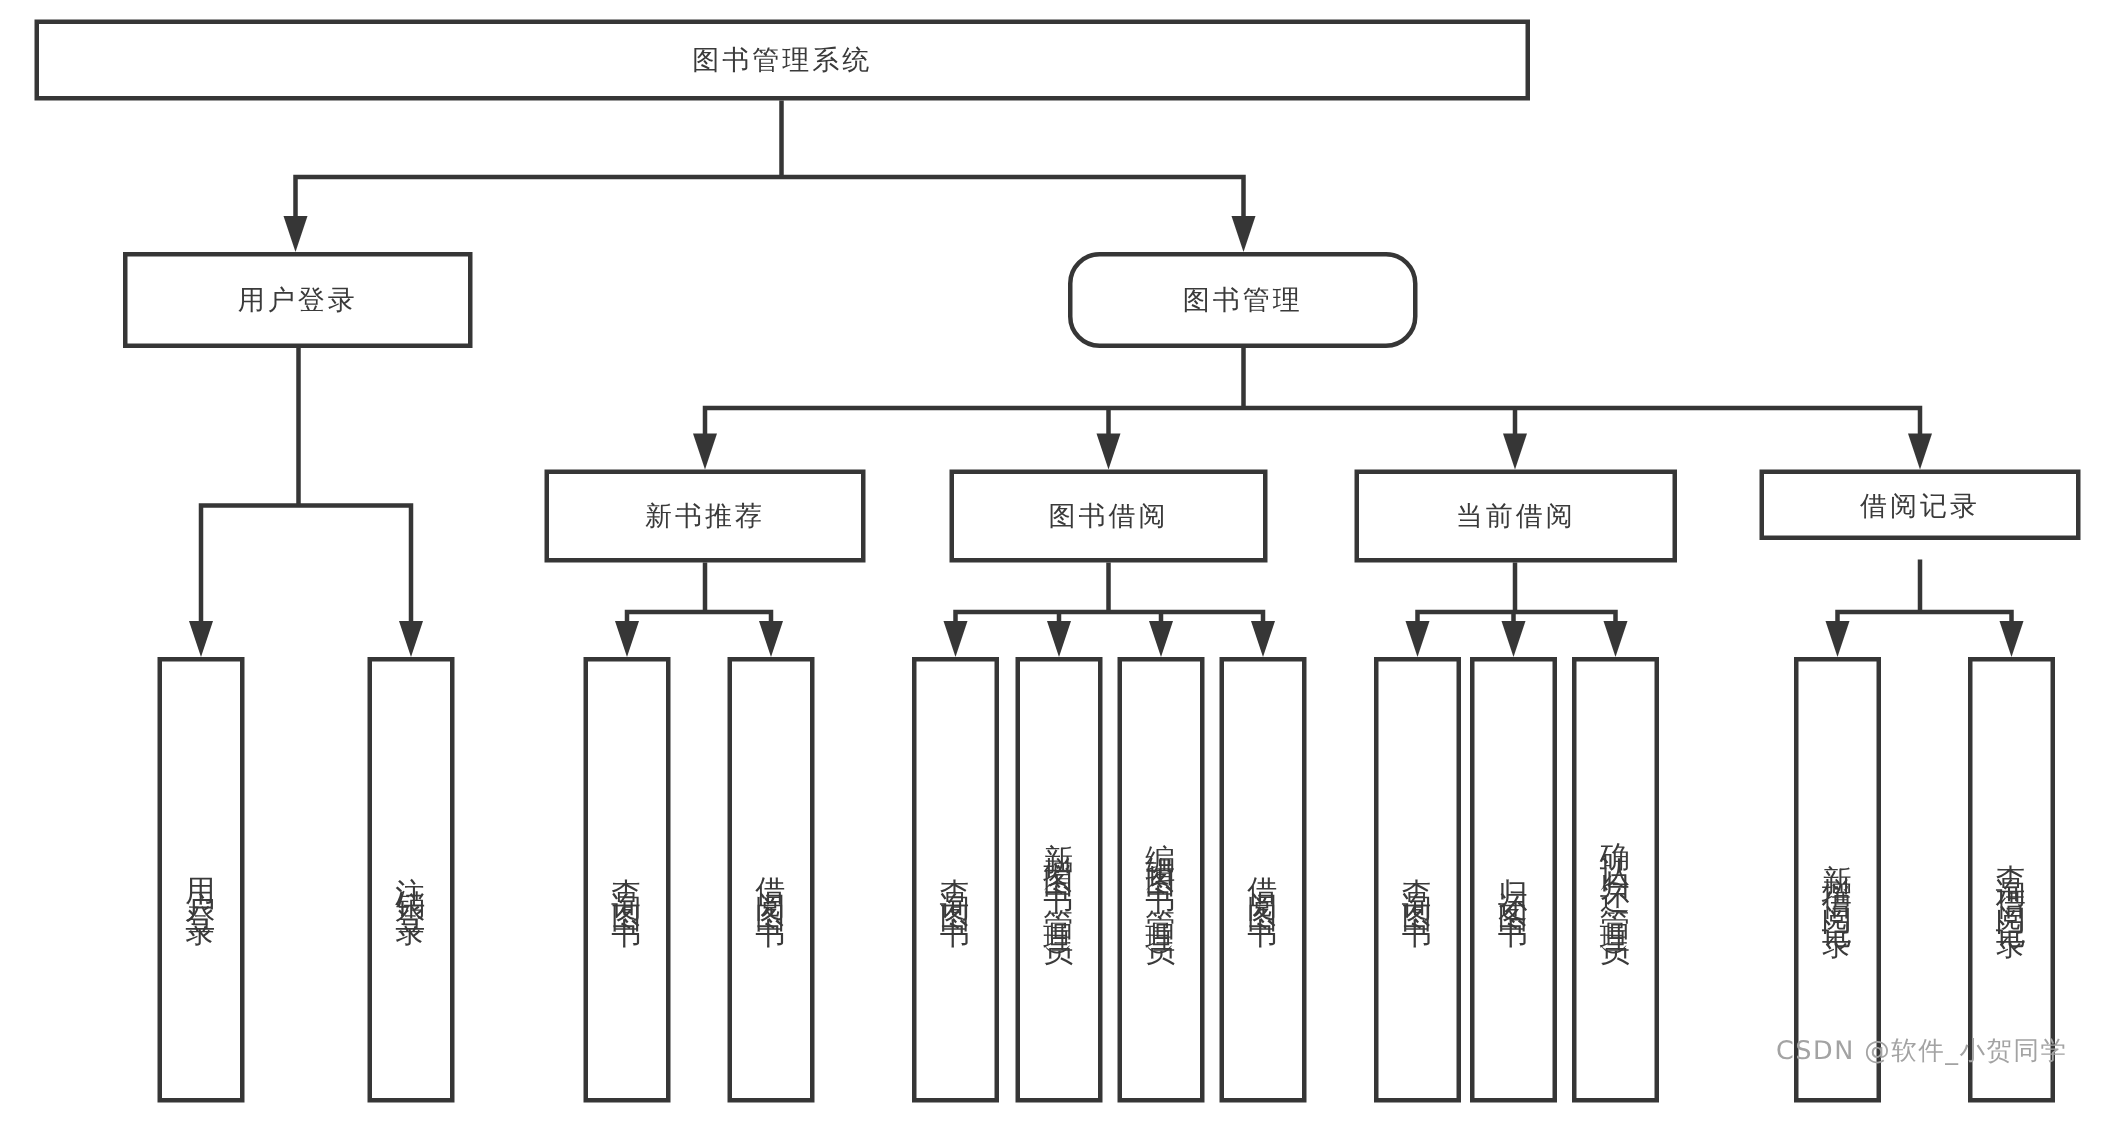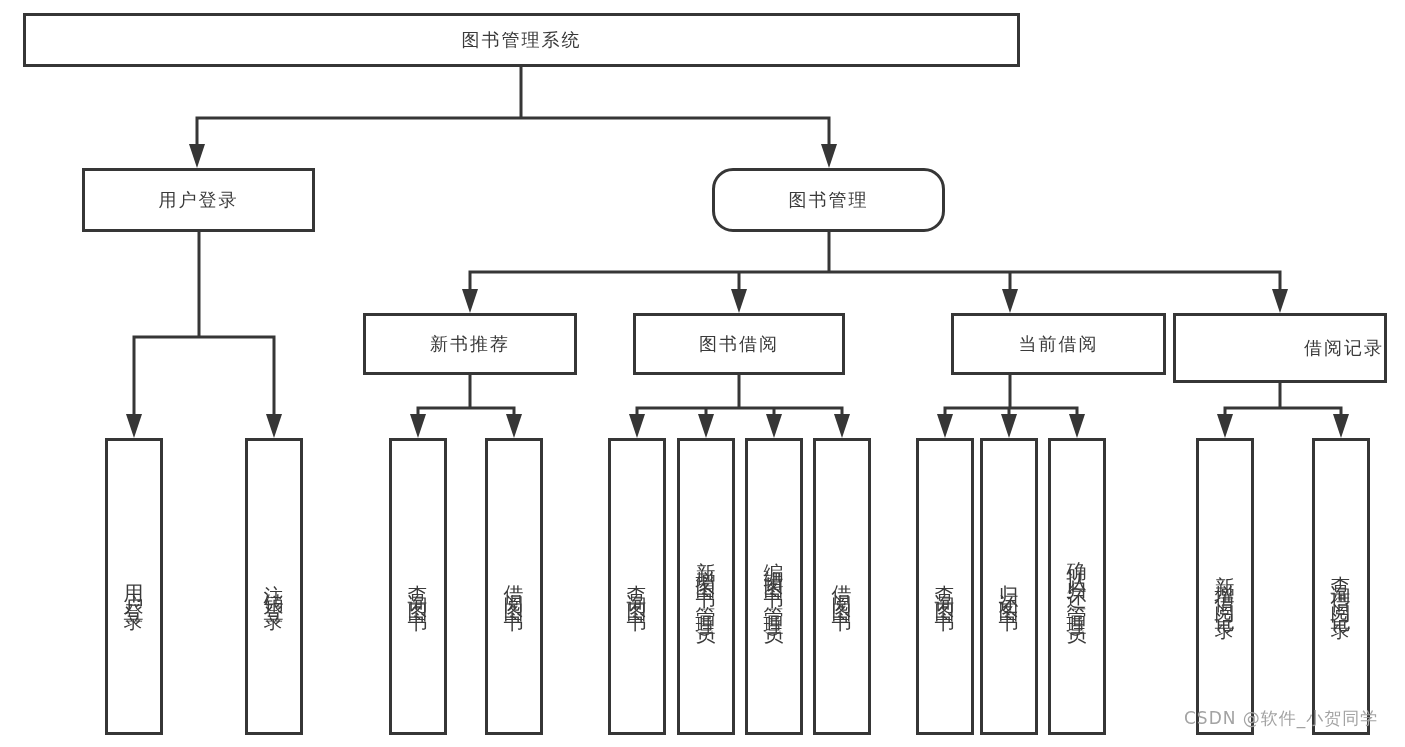--- a/index.html
+++ b/index.html
@@ -36,21 +36,21 @@
   .leaf .v-label{
     writing-mode:vertical-rl;
     text-orientation:mixed;
     font-size:20px;
     line-height:1;
     letter-spacing:9px;
     white-space:nowrap;
   }
   .watermark{
     position:absolute;
-    left:1184px;top:707px;
+    left:1184px;top:689px;
     font-size:17px;
     letter-spacing:1px;
     color:var(--watermark);
     white-space:nowrap;
     z-index:5;
   }
 </style>
 </head>
 <body>
 
@@ -102,24 +102,24 @@
   <div class="box" style="left:712px;top:168px;width:233px;height:64px;border-radius:21px;">
     <span class="h-label">图书管理</span>
   </div>
 
   <div class="box" style="left:363px;top:313px;width:214px;height:62px;justify-content:center;">
     <span class="h-label">新书推荐</span>
   </div>
   <div class="box" style="left:633px;top:313px;width:212px;height:62px;">
     <span class="h-label">图书借阅</span>
   </div>
-  <div class="box" style="left:951px;top:313px;width:215px;height:62px;">
+  <div class="box" style="left:903px;top:313px;width:215px;height:62px;">
     <span class="h-label">当前借阅</span>
   </div>
-  <div class="box" style="left:1173px;top:313px;width:214px;height:70px;justify-content:flex-end;">
+  <div class="box" style="left:1173px;top:313px;width:214px;height:47px;">
     <span class="h-label">借阅记录</span>
   </div>
 
   <div class="box leaf" style="left:105px;top:438px;width:58px;height:297px;">
     <span class="v-label">用户登录</span>
   </div>
   <div class="box leaf" style="left:245px;top:438px;width:58px;height:297px;">
     <span class="v-label">注销登录</span>
   </div>
 

